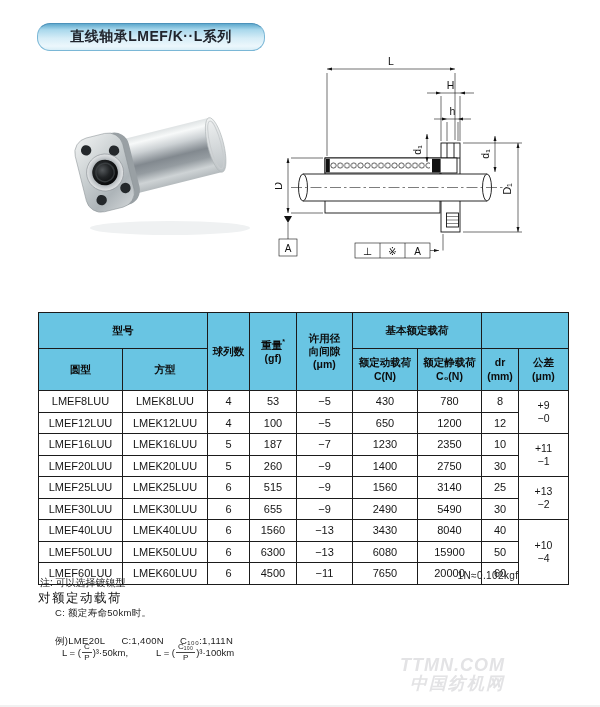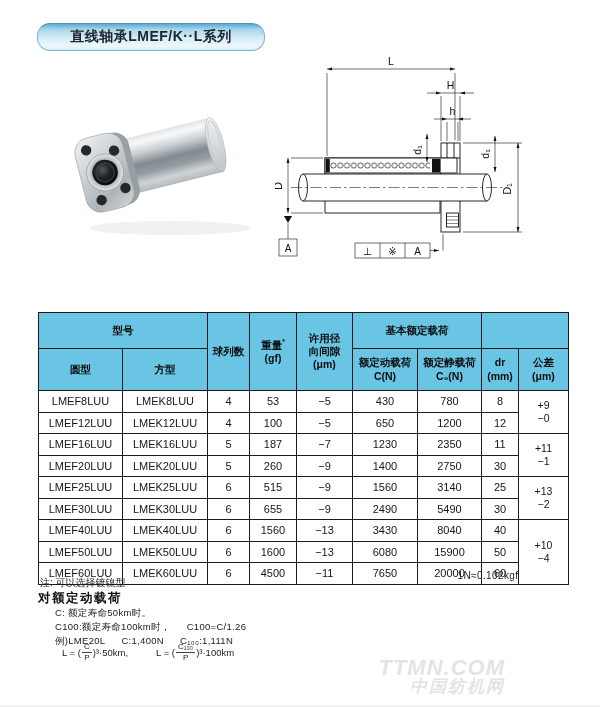--- a/index.html
+++ b/index.html
@@ -15,33 +15,33 @@
   .drawing{position:absolute;left:275px;top:50px;}
   .tbl{position:absolute;left:38px;top:312px;width:530px;border-collapse:collapse;table-layout:fixed;}
   .tbl th,.tbl td{border:1px solid #1b1b1b;padding:0;text-align:center;vertical-align:middle;}
   .tbl thead th{background:#69c5e3;font-size:10.5px;font-weight:bold;color:#0c0c0c;line-height:1.25;}
   .hr1{height:36px;} .hr2{height:42px;margin-left:16px;}
   .tbl tbody td{font-size:11px;height:20.5px;background:#fff;color:#151515;font-weight:normal;line-height:1.1;}
   .tbl sup{font-size:7px;}
   .tolcell div{line-height:1.25;font-size:10.5px;}
   .note-nickel{position:absolute;left:40px;top:576px;font-size:10px;color:#222;text-align:center;}
   .unit-conv{position:absolute;left:430px;top:570px;width:116px;text-align:center;font-size:10px;letter-spacing:.4px;color:#222;}
-  .dyn-title{position:absolute;left:38px;top:590px;font-size:12.5px;font-weight:bold;letter-spacing:1.5px;color:#111;}
+  .dyn-title{position:absolute;left:38px;top:590px;font-size:12.5px;font-weight:normal;letter-spacing:1.5px;color:#111;}
   .nl{position:absolute;left:55px;font-size:9.5px;letter-spacing:.3px;color:#222;white-space:nowrap;}
   .nl .gap{margin-left:16px;}
   .formula-row{position:absolute;left:62px;top:643px;font-size:9.5px;color:#222;display:flex;align-items:center;}
   .formula{display:flex;align-items:center;white-space:nowrap;}
   .formula + .formula{margin-left:28px;}
   .frac{display:inline-block;text-align:center;line-height:1;font-size:8px;margin:0 1px;vertical-align:middle;}
   .frac .num{display:block;border-bottom:1px solid #444;padding:0 2px 1px;}
   .frac .den{display:block;padding-top:1px;}
   .watermark{position:absolute;left:320px;top:656px;width:185px;text-align:right;
         font-style:italic;font-weight:bold;color:#e3e3e5;line-height:1.05;}
-  .wm1{font-size:22px;letter-spacing:1px;}
-  .wm2{font-size:17px;letter-spacing:2px;font-family:Liberation Mono, monospace;}
+  .wm1{font-size:18px;letter-spacing:1px;}
+  .wm2{font-size:17px;letter-spacing:2px;}
   .page-edge{position:absolute;left:0;bottom:0;width:100%;height:2px;background:#f1f1f1;}
 </style>
 </head>
 <body>
 
 <div class="page">
 
   <div class="title-pill">直线轴承LMEF/K··L系列</div>
 
   <svg class="photo" width="215" height="150" viewBox="0 0 215 150">
@@ -245,21 +245,21 @@
         <td>12</td>
       </tr>
       <tr>
         <td>LMEF16LUU</td>
         <td>LMEK16LUU</td>
         <td>5</td>
         <td>187</td>
         <td>−7</td>
         <td>1230</td>
         <td>2350</td>
-        <td>11</td>
+        <td>10</td>
         <td class="tolcell" rowspan="2">
           <div>+11</div>
             <div>−1</div>
         </td>
       </tr>
       <tr>
         <td>LMEF20LUU</td>
         <td>LMEK20LUU</td>
         <td>5</td>
         <td>260</td>
@@ -303,21 +303,21 @@
         <td>40</td>
         <td class="tolcell" rowspan="3">
           <div>+10</div>
             <div>−4</div>
         </td>
       </tr>
       <tr>
         <td>LMEF50LUU</td>
         <td>LMEK50LUU</td>
         <td>6</td>
-        <td>1600</td>
+        <td>6300</td>
         <td>−13</td>
         <td>6080</td>
         <td>15900</td>
         <td>50</td>
       </tr>
       <tr>
         <td>LMEF60LUU</td>
         <td>LMEK60LUU</td>
         <td>6</td>
         <td>4500</td>
@@ -326,23 +326,20 @@
         <td>20000</td>
         <td>60</td>
       </tr>
     </tbody>
   </table>
 
   <div class="note-nickel">注: 可以选择镀镍型</div>
   <div class="unit-conv">1N≈0.102kgf</div>
   <div class="dyn-title">对额定动载荷</div>
   <div class="nl" style="top:607px">C: 额定寿命50km时。</div>
-  <div class="nl" style="top:621px">
-    <span>C100:额定寿命100km时，</span><span class="gap">C100=C/1.26</span>
-  </div>
   <div class="nl" style="top:635px">
     <span>例)LME20L</span><span class="gap">C:1,400N</span><span class="gap">C₁₀₀:1,111N</span>
   </div>
   <div class="formula-row">
     <span class="formula">
       <span>L = (</span>
         <span class="frac">
           <span class="num">C</span>
           <span class="den">P</span>
         </span>

